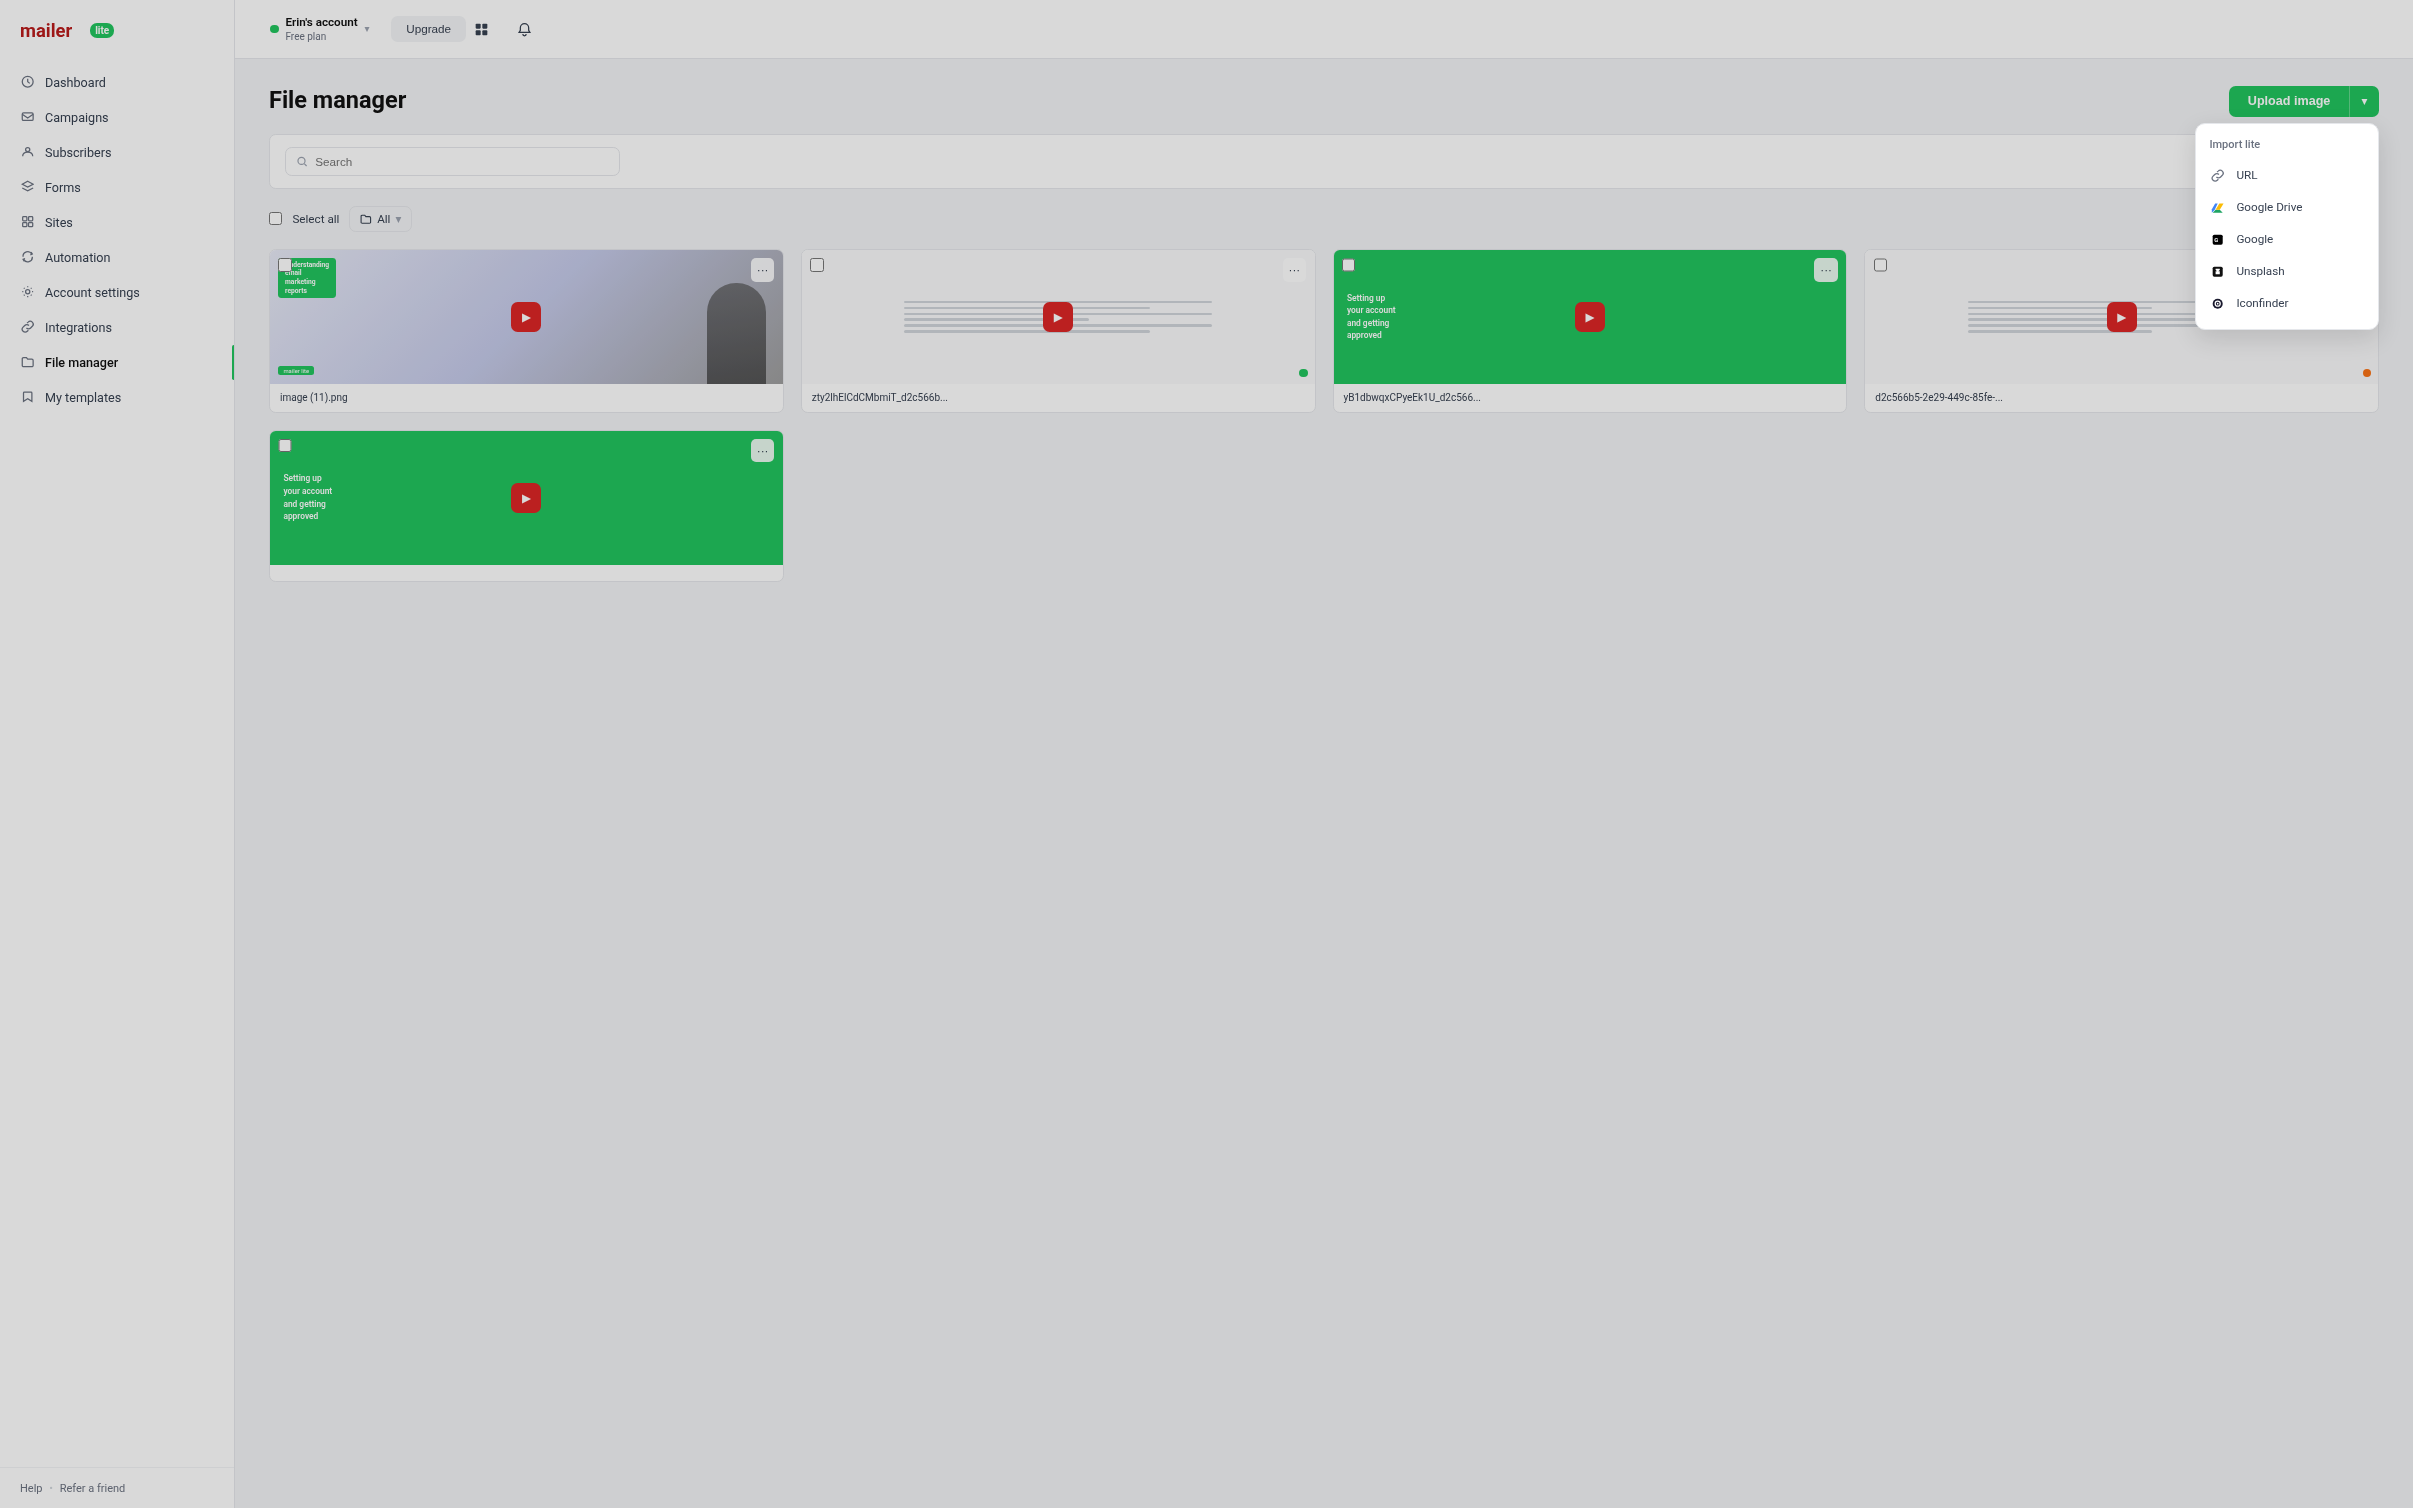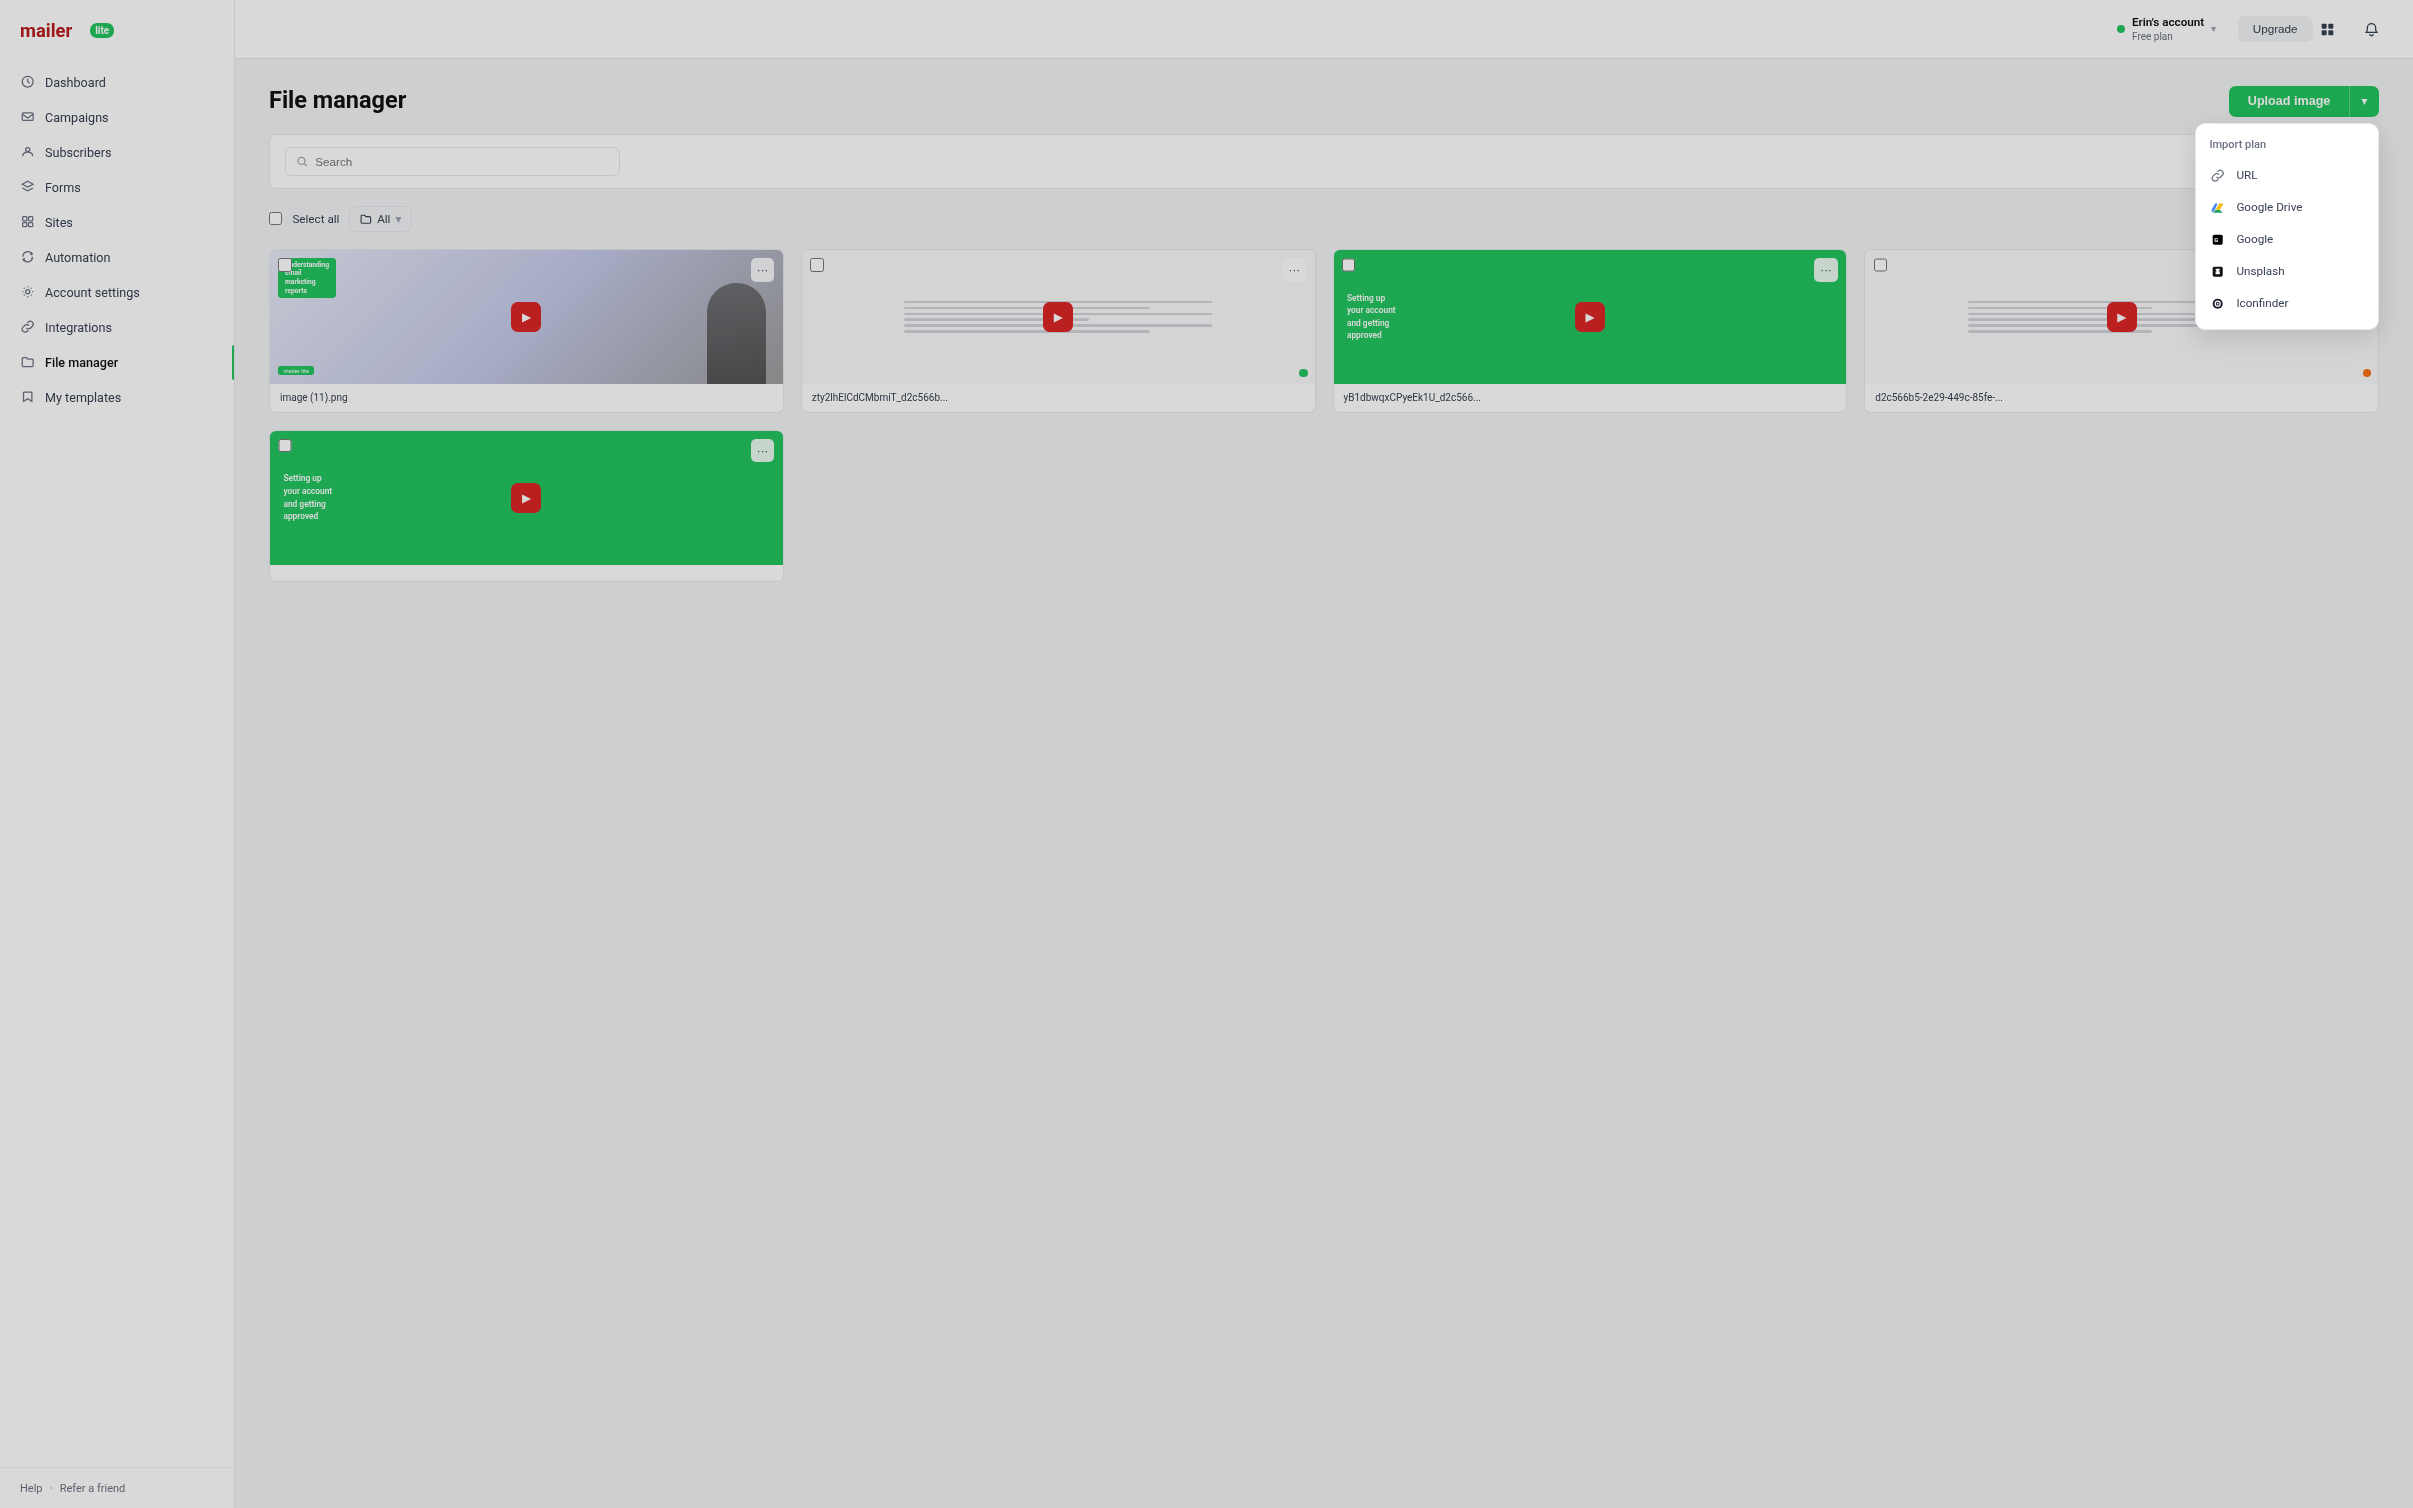--- a/index.html
+++ b/index.html
@@ -92,21 +92,21 @@
     }
 
     
     .header {
       background: #fff;
       border-bottom: 0.8px solid #e5e7eb;
       padding: 0 27px;
       height: 59px;
       display: flex;
       align-items: center;
-      justify-content: flex-end;
+      justify-content: flex-start;
       flex-shrink: 0;
     }
     .header-account {
       display: flex;
       align-items: center;
       gap: 6.7px;
       cursor: pointer;
       padding: 5px 8.4px;
       border-radius: 6.7px;
     }
@@ -572,21 +572,21 @@
 
   <div class="page-content">
     <h1 class="page-title">File manager</h1>
 
     <div class="upload-area">
       <div class="upload-btn-group">
         <button class="upload-btn">Upload image</button>
         <button class="upload-btn-chevron">▾</button>
 
         <div class="import-dropdown">
-          <div class="dropdown-label">Import plan</div>
+          <div class="dropdown-label">Import lite</div>
           <div class="dropdown-item">
             <span class="dropdown-item-icon">
               <svg width="13.4" height="13.4" viewBox="0 0 16 16" fill="none" stroke="#6b7280" stroke-width="1.5">
                 <path d="M6.5 9.5a3.5 3.5 0 0 0 5 0l2-2a3.5 3.5 0 0 0-5-5L7.2 3.7"></path>
                 <path d="M9.5 6.5a3.5 3.5 0 0 0-5 0l-2 2a3.5 3.5 0 0 0 5 5l1.3-1.3"></path>
               </svg>
             </span>
             <span>URL</span>
           </div>
           <div class="dropdown-item">

